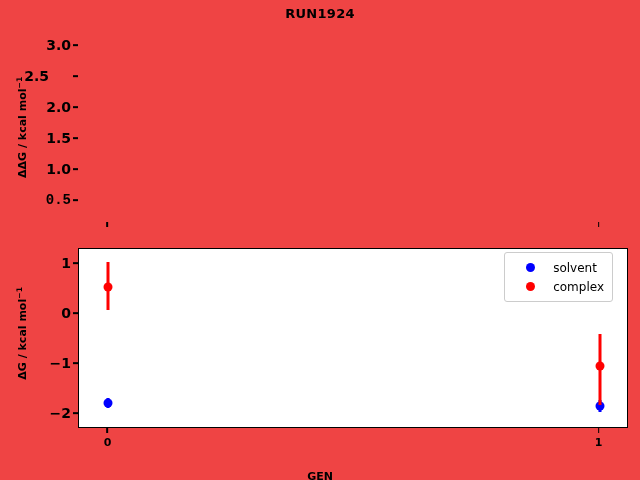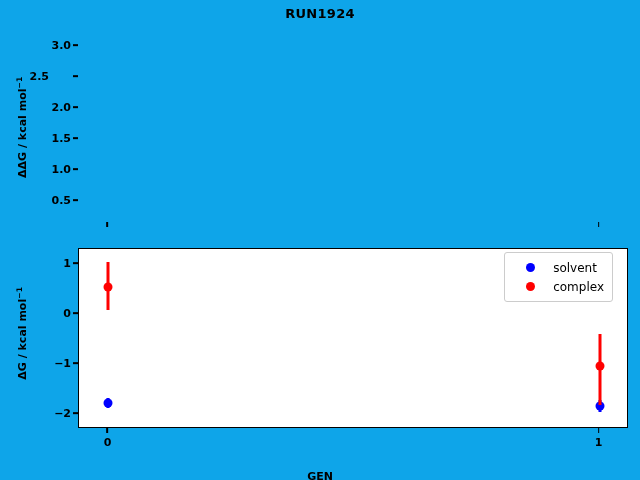--- a/index.html
+++ b/index.html
@@ -1,34 +1,34 @@
 <!DOCTYPE html>
 <html><head>
 <meta charset="utf-8">
 <style>
   html,body{margin:0;padding:0;background:#ffffff;}
   body{width:640px;height:480px;overflow:hidden;
        font-family:"DejaVu Sans","Liberation Sans",sans-serif;}
-  #fig{position:relative;width:640px;height:480px;background:#0ea5e9;}
+  #fig{position:relative;width:640px;height:480px;background:#ef4444;}
 
   .title{position:absolute;left:0;top:6px;width:640px;text-align:center;
          font-size:13px;font-weight:bold;color:#000;letter-spacing:.3px;}
 
   .axes{position:absolute;background:#fff;border:1.7px solid #000;box-sizing:border-box;}
   #ax-top{left:78px;top:42px;width:550px;height:180px;}
   #ax-bot{left:78px;top:248px;width:550px;height:180px;}
 
   .plotarea{position:absolute;left:0;top:0;right:0;bottom:0;overflow:hidden;}
 
   .ylab{position:absolute;font-size:11px;font-weight:bold;color:#000;
         transform-origin:50% 50%;transform:rotate(-90deg);white-space:nowrap;}
   #ylab-top{left:-38px;top:120px;width:120px;text-align:center;}
   #ylab-bot{left:-38px;top:326px;width:120px;text-align:center;}
 
-  .ytick{position:absolute;right:634px;font-size:11px;font-weight:bold;color:#000;
+  .ytick{position:absolute;right:634px;font-size:14px;font-weight:bold;color:#000;
          white-space:nowrap;text-align:right;width:60px;transform:translateY(-50%);}
   .ytickmark{position:absolute;width:5px;height:1.7px;background:#000;left:-5px;
              transform:translateY(-50%);}
   .xtickmark{position:absolute;height:5px;width:1.7px;background:#000;
              transform:translateX(-50%);}
   .xtick{position:absolute;font-size:11px;font-weight:bold;color:#000;
          transform:translateX(-50%);white-space:nowrap;}
   .xlab{position:absolute;left:0;top:470px;width:640px;text-align:center;
         font-size:11px;font-weight:bold;color:#000;}
 
@@ -57,21 +57,21 @@
       <div class="ytick" style="top: 45.1034px; right: 569px;">3.0</div>
       <div class="ytickmark" style="position: absolute; top: 45.1034px; left: 73px;"></div>
       <div class="ytick" style="top: 76.1379px; right: 591px;">2.5</div>
       <div class="ytickmark" style="position: absolute; top: 76.1379px; left: 73px;"></div>
       <div class="ytick" style="top: 107.172px; right: 569px;">2.0</div>
       <div class="ytickmark" style="position: absolute; top: 107.172px; left: 73px;"></div>
       <div class="ytick" style="top: 138.207px; right: 569px;">1.5</div>
       <div class="ytickmark" style="position: absolute; top: 138.207px; left: 73px;"></div>
       <div class="ytick" style="top: 169.241px; right: 569px;">1.0</div>
       <div class="ytickmark" style="position: absolute; top: 169.241px; left: 73px;"></div>
-      <div class="ytick" style="top: 200.276px; right: 569px;">0.5</div>
+      <div class="ytick" style="top: 200.276px; right: 569px; font-family: Liberation Mono, monospace;">0.5</div>
       <div class="ytickmark" style="position: absolute; top: 200.276px; left: 73px;"></div>
     </div>
 
 
   <div class="ylab" id="ylab-bot"><span>ΔG / kcal mol</span><sup>−1</sup></div>
   <div id="yticks-bot">
       <div class="ytick" style="top: 263px; right: 569px;">1</div>
       <div class="ytickmark" style="position: absolute; top: 263px; left: 73px;"></div>
       <div class="ytick" style="top: 313px; right: 569px;">0</div>
       <div class="ytickmark" style="position: absolute; top: 313px; left: 73px;"></div>

